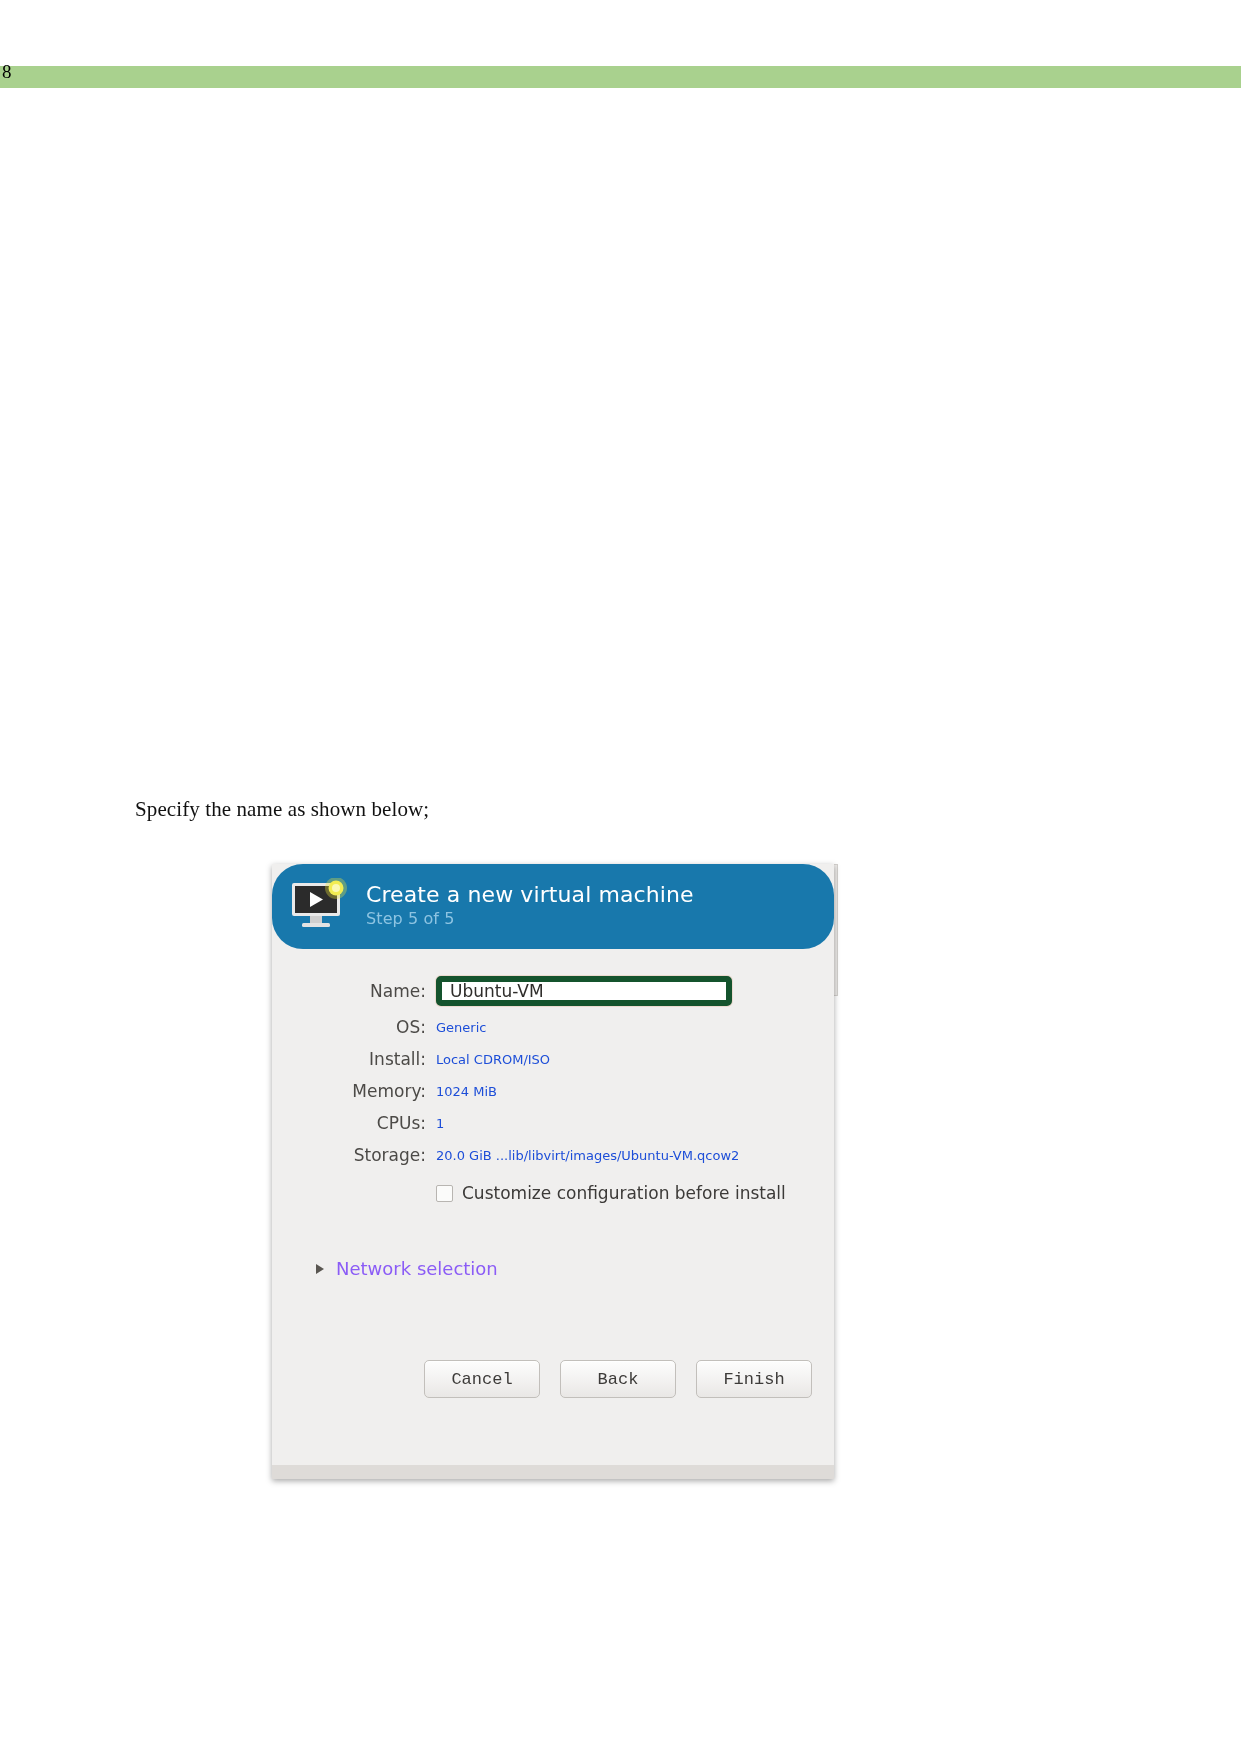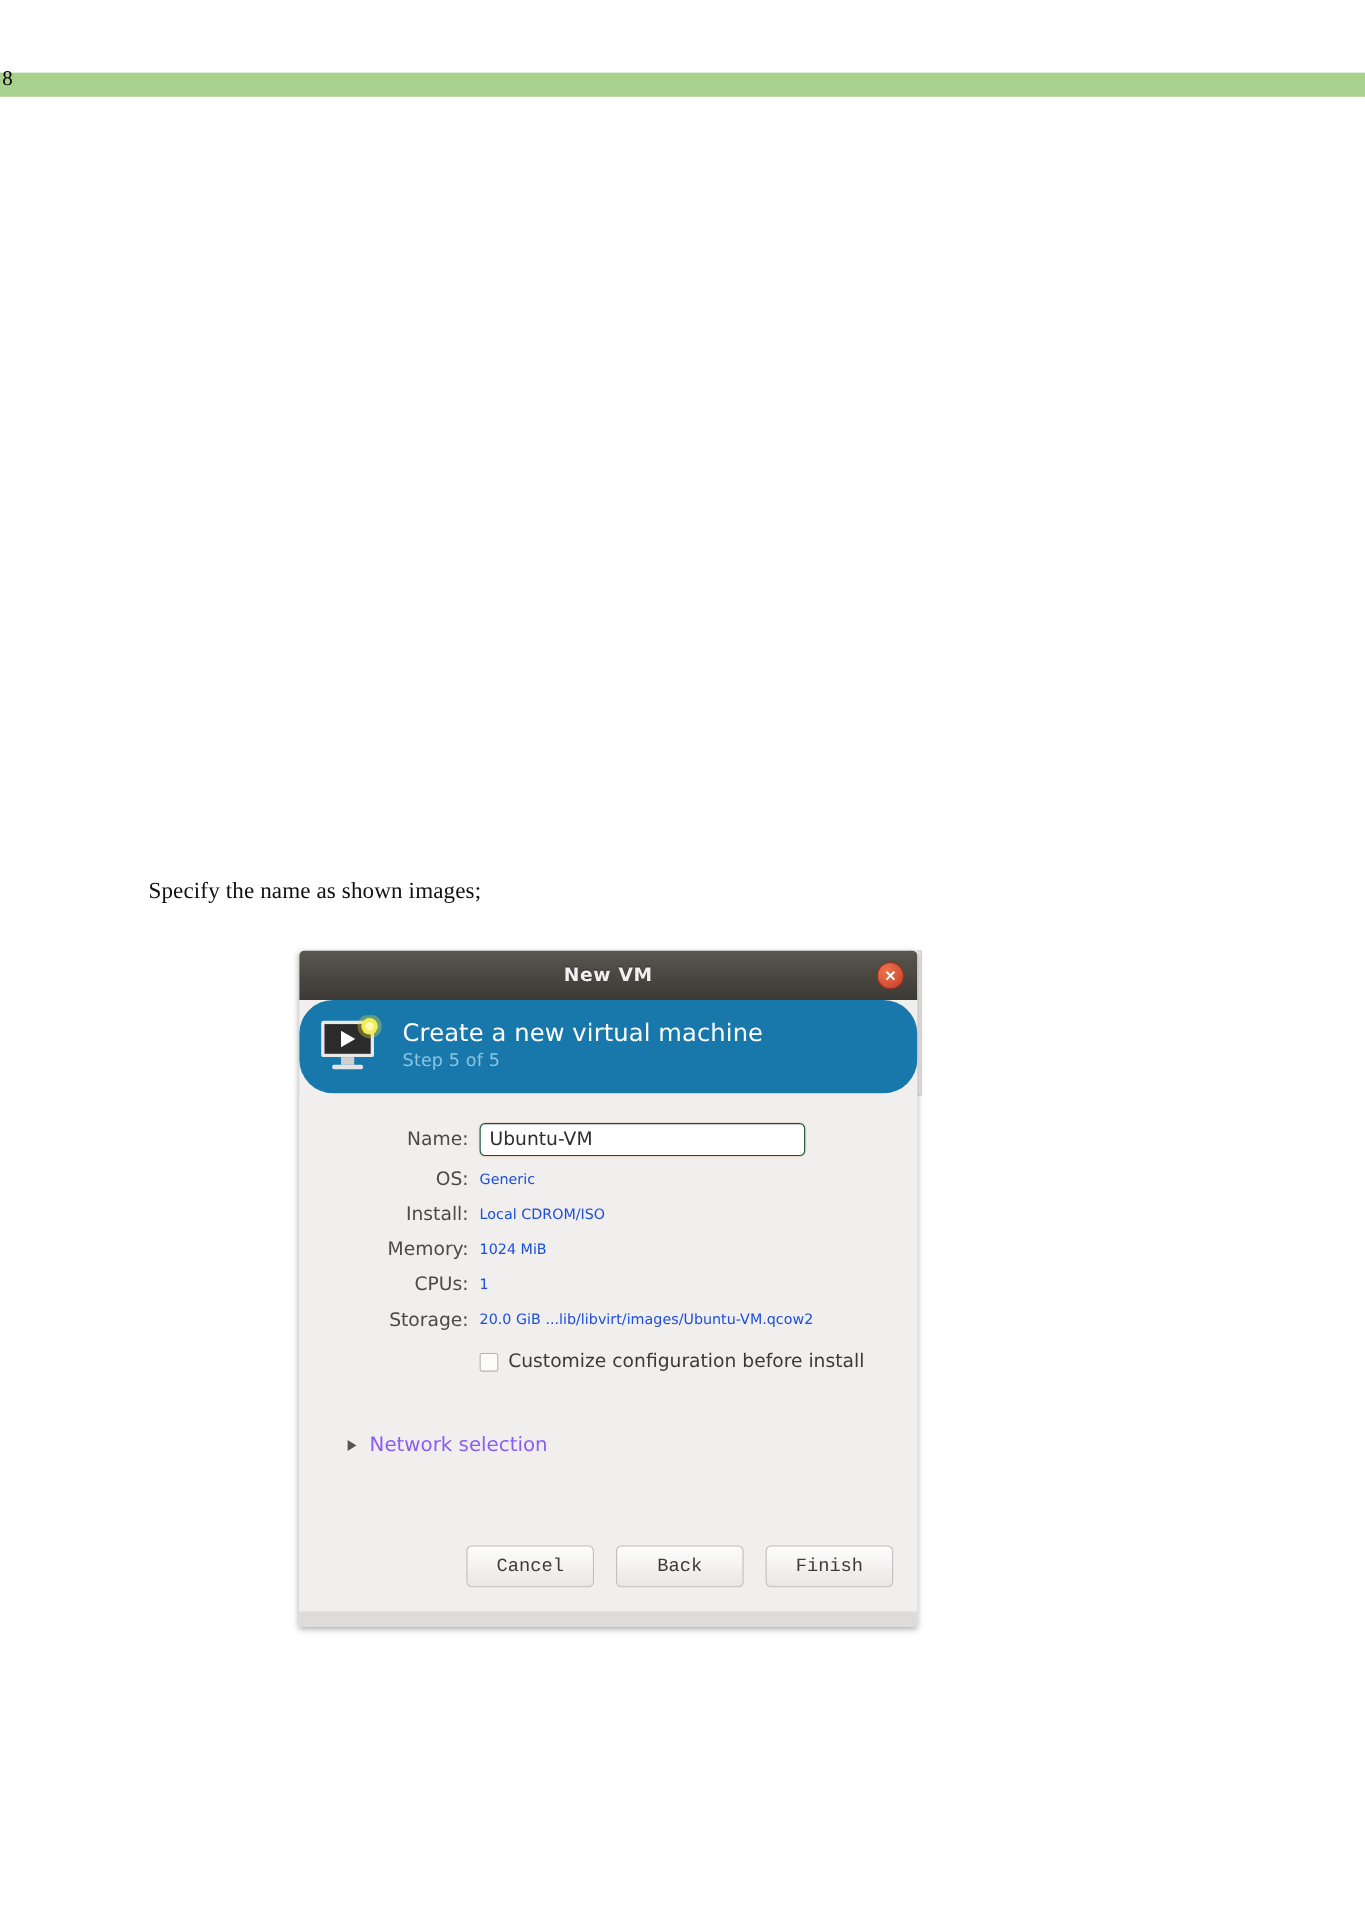--- a/index.html
+++ b/index.html
@@ -169,21 +169,21 @@
     white-space: nowrap;
     overflow: hidden;
   }
   .row-name td { height: 40px; }
   .row-spec td { height: 32px; }
 
   .name-input {
     width: 296px;
     height: 30px;
     box-sizing: border-box;
-    border: 1px solid #14532d;
+    border: 6px solid #14532d;
     border-radius: 5px;
     background: #ffffff;
     font-family: "DejaVu Sans", "Liberation Sans", sans-serif;
     font-size: 17px;
     color: #2f2d2b;
     padding: 0 8px;
     outline: none;
     box-shadow: 0 0 0 1px rgba(224,154,115,0.25);
   }
 
@@ -256,34 +256,26 @@
     width: 100%;
     height: 14px;
     background: #dedbd8;
   }
 </style>
 </head>
 <body>
 
 <div class="page-band"></div>
 <div class="page-number">8</div>
-<div class="body-text">Specify the name as shown images;</div>
+<div class="body-text">Specify the name as shown below;</div>
 
 <div class="behind-window"></div>
 
 <div class="vm-dialog">
 
-  <div class="titlebar">
-    <span class="titlebar-title">New VM</span>
-    <div class="close-button">
-      <svg width="11" height="11" viewBox="0 0 11 11" aria-hidden="true">
-        <path d="M2.4 2.4 L8.6 8.6 M8.6 2.4 L2.4 8.6" stroke="#ffffff" stroke-width="1.8" stroke-linecap="round"></path>
-      </svg>
-    </div>
-  </div>
 
   <div class="banner">
     <div class="banner-icon">
       <svg width="62" height="58" viewBox="0 0 62 58" aria-hidden="true">
 
         <rect x="2" y="5" width="48" height="33" rx="2" fill="#e9e9e9"></rect>
         <rect x="5" y="8" width="42" height="27" fill="#2b2b2b"></rect>
 
         <polygon points="20,14 20,29 33,21.5" fill="#ffffff"></polygon>
 

